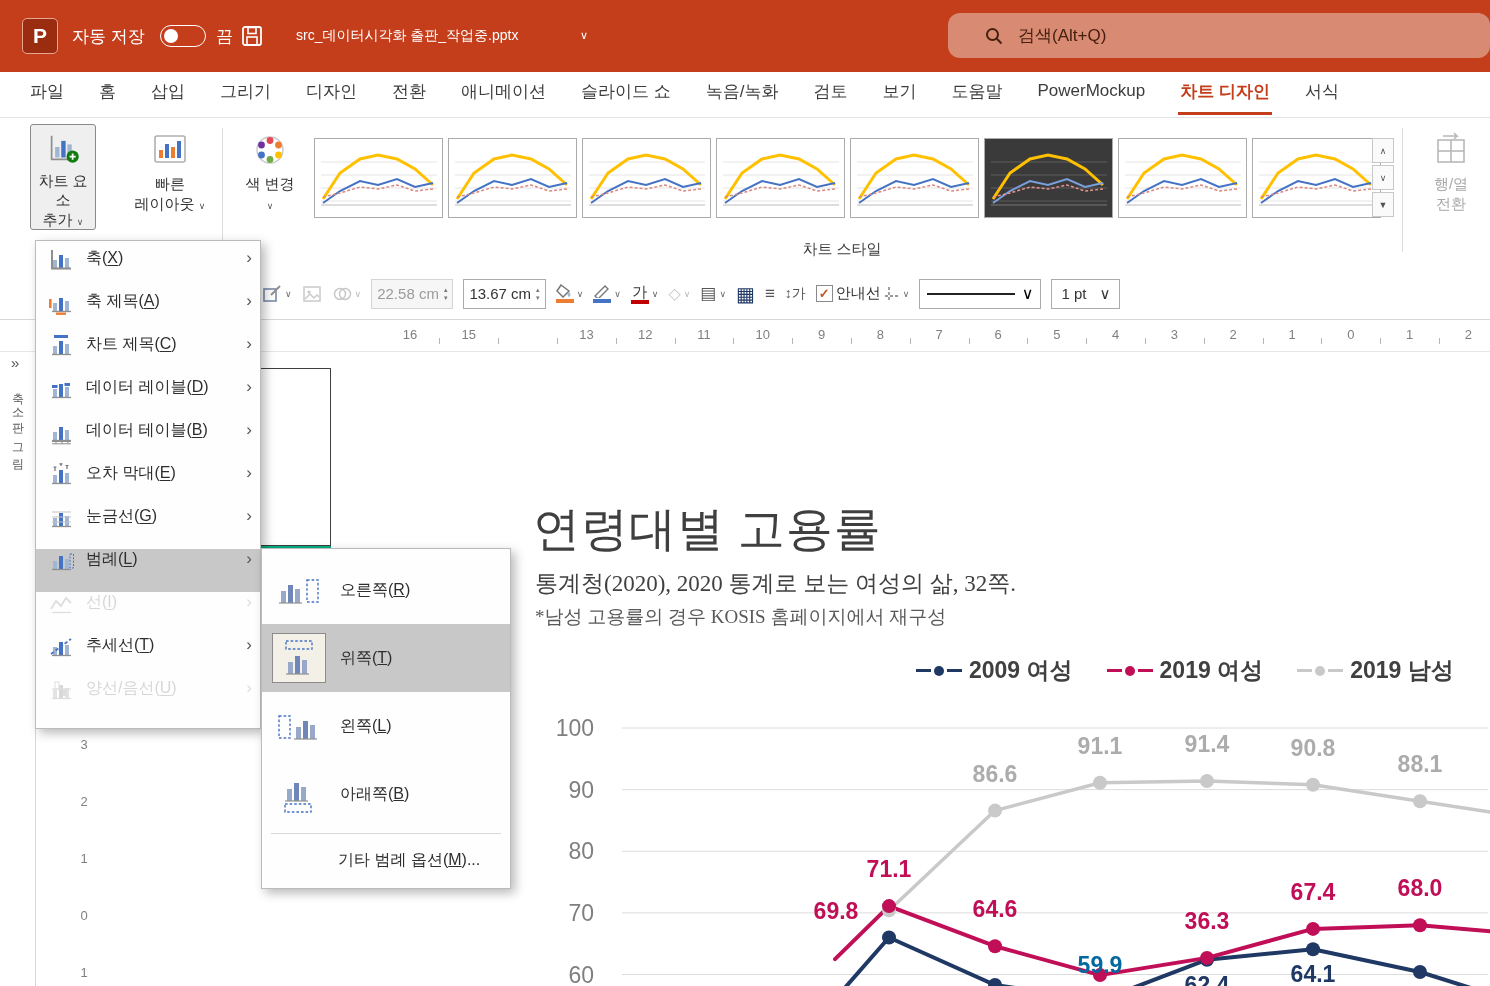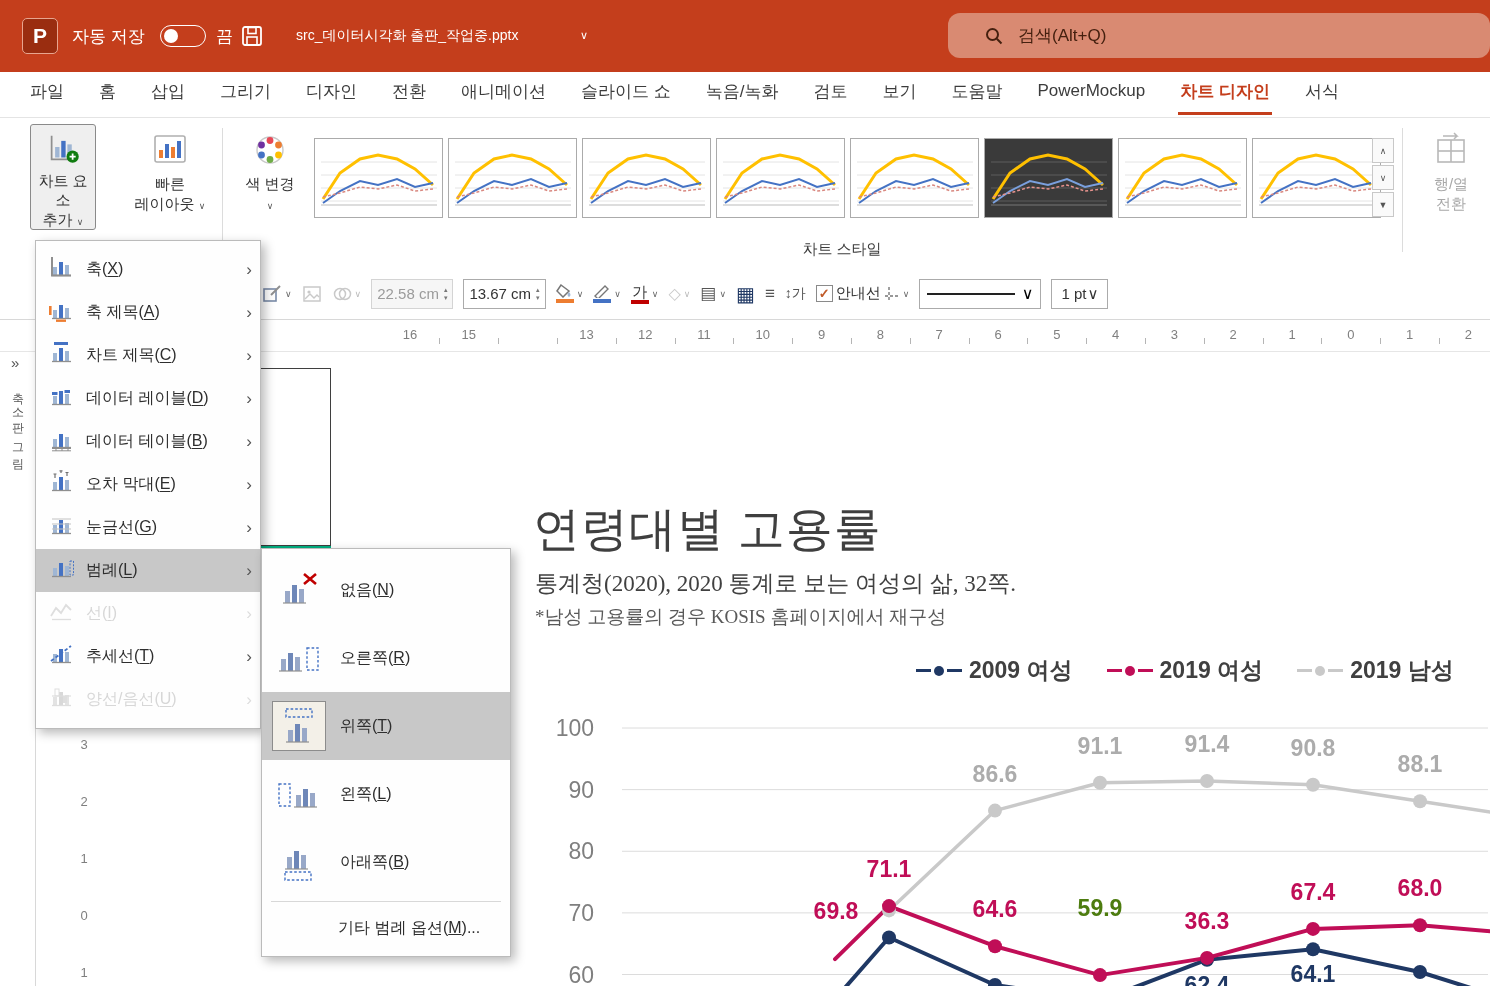--- a/index.html
+++ b/index.html
@@ -48,21 +48,21 @@
   .qbtn { display:flex; align-items:center; gap:3px; color:#444; }
   .qbtn .chev { font-size:9px; color:#666; }
   .dis { opacity:.45; }
   .spin { display:flex; align-items:center; border:1px solid #ABABAB; background:#fff; height:30px; padding:0 5px; font-size:15px; color:#333; }
   .spin.dis2 { color:#9B9B9B; background:#F6F6F6; border-color:#D4D4D4; opacity:1; }
   .arrows { display:flex; flex-direction:column; font-size:7px; line-height:1.1; color:#777; margin-left:5px; }
   .cb { width:17px; height:17px; border:1px solid #8A8A8A; background:#fff; display:flex; align-items:center; justify-content:center; font-size:13px; font-weight:bold; color:#C05A28; }
   .qlabel { font-size:15px; color:#333; }
   .linecombo { width:122px; height:30px; border:1px solid #ABABAB; display:flex; align-items:center; padding:0 7px; gap:7px; background:#fff; }
   .linecombo .ln { flex:1; height:2px; background:#222; }
-  .wcombo { height:30px; border:1px solid #ABABAB; display:flex; align-items:center; padding:0 9px; font-size:15px; gap:1px; background:#fff; color:#333; }
+  .wcombo { height:30px; border:1px solid #ABABAB; display:flex; align-items:center; padding:0 9px; font-size:15px; gap:13px; background:#fff; color:#333; }
   .colorbar { display:flex; flex-direction:column; align-items:center; line-height:1; gap:1px; }
   .colorbar .bar { width:18px; height:4px; }
   .ga { font-size:15px; color:#333; }
 
   
   .hruler { position:absolute; left:0; top:320px; width:1490px; height:32px; background:#fff; border-bottom:1px solid #E6E6E6; }
   .rnum { position:absolute; top:7px; width:20px; text-align:center; font-size:13px; color:#7F7F7F; }
   .rtick { position:absolute; top:18px; width:1px; height:6px; background:#B5B5B5; }
   .vnum { position:absolute; width:20px; text-align:center; font-size:13px; color:#7F7F7F; }
 
@@ -85,21 +85,21 @@
   
   #chart-svg { position:absolute; left:0; top:0; width:1490px; height:986px; pointer-events:none; z-index:2; }
   #chart-labels { position:absolute; left:0; top:0; width:1490px; height:986px; pointer-events:none; z-index:3; }
   .ylab { position:absolute; width:70px; text-align:right; font-size:23px; color:#7F7F7F; }
   .dlab { position:absolute; width:72px; text-align:center; font-size:23px; font-weight:bold; }
 
   
   .menu { position:absolute; background:#FEFEFE; border:1px solid #BBBBBB; box-shadow:4px 4px 10px rgba(0,0,0,.28); z-index:40; padding:7px 0; }
   .main-menu { left:35px; top:240px; width:226px; }
   .sub-menu { left:261px; top:548px; width:250px; z-index:41; }
-  .mitem { height:43px; display:flex; align-items:center; padding:0 8px 0 12px; font-size:16px; color:#2E2E2E; }
+  .mitem { height:43px; display:flex; align-items:flex-start; padding:0 8px 0 12px; font-size:16px; color:#2E2E2E; }
   .mitem.hl { background:#C8C8C8; }
   .mitem.dis { color:#A8A8A8; }
   .mlabel { margin-left:12px; }
   .mlabel u { text-underline-offset:2px; }
   .marrow { margin-left:auto; font-size:17px; color:#555; }
   .mitem.dis .marrow { color:#B5B5B5; }
   .sitem { height:68px; display:flex; align-items:center; padding:0 10px; font-size:16px; color:#2E2E2E; }
   .sitem.hl { background:#C8C8C8; }
   .iconbox { width:54px; height:50px; display:flex; align-items:center; justify-content:center; }
   .iconbox.sel { background:#F3F0E8; border:1px solid #8C8C8C; }
@@ -506,21 +506,21 @@
       <div class="ylab" style="left: 524px; top: 961.5px;">60</div>
       <div class="dlab" style="left: 959px; top: 760.577px; color: rgb(172, 172, 172);">86.6</div>
       <div class="dlab" style="left: 1064px; top: 732.846px; color: rgb(172, 172, 172);">91.1</div>
       <div class="dlab" style="left: 1171px; top: 730.997px; color: rgb(172, 172, 172);">91.4</div>
       <div class="dlab" style="left: 1277px; top: 734.695px; color: rgb(172, 172, 172);">90.8</div>
       <div class="dlab" style="left: 1384px; top: 751.334px; color: rgb(172, 172, 172);">88.1</div>
       <div class="dlab" style="left: 1171px; top: 971.71px; color: rgb(31, 56, 100);">62.4</div>
       <div class="dlab" style="left: 1277px; top: 961.234px; color: rgb(31, 56, 100);">64.1</div>
       <div class="dlab" style="left: 853px; top: 856.096px; color: rgb(192, 14, 87);">71.1</div>
       <div class="dlab" style="left: 959px; top: 896.153px; color: rgb(192, 14, 87);">64.6</div>
-      <div class="dlab" style="left: 1064px; top: 895px; color: #4d7c0f;">59.9</div>
+      <div class="dlab" style="left: 1064px; top: 952px; color: #0369a1;">59.9</div>
       <div class="dlab" style="left: 1171px; top: 907.861px; color: rgb(192, 14, 87);">36.3</div>
       <div class="dlab" style="left: 1277px; top: 878.897px; color: rgb(192, 14, 87);">67.4</div>
       <div class="dlab" style="left: 1384px; top: 875.2px; color: rgb(192, 14, 87);">68.0</div>
       <div class="dlab" style="left: 800px; top: 898px; color: rgb(192, 14, 87);">69.8</div>
     </div>
 
   <div class="menu main-menu">
       <div class="mitem">
         <span class="micon"><svg width="26" height="25" viewBox="0 0 26 25">
             <rect x="5" y="12" width="4" height="8" fill="#9FB6D4"></rect>
@@ -639,34 +639,20 @@
             <path d="M4 11 H23" stroke="#B8B8B8" stroke-width="1.2"></path>
             <rect x="7" y="4" width="4" height="7" fill="none" stroke="#B8B8B8"></rect>
             <rect x="15" y="11" width="4" height="7" fill="#B8B8B8"></rect>
           </svg></span>
         <span class="mlabel">양선/음선(<u>U</u>)</span>
         <span class="marrow">›</span>
       </div>
     </div>
 
   <div class="menu sub-menu">
-      <div class="sitem">
-        <span class="iconbox">
-          <svg width="44" height="38" viewBox="0 0 44 38">
-            <g transform="translate(8,10)">
-              <rect x="0" y="10" width="5" height="12" fill="#98A8C8"></rect>
-              <rect x="7" y="4" width="5" height="18" fill="#6E87B8"></rect>
-              <rect x="14" y="8" width="5" height="14" fill="#98A8C8"></rect>
-              <path d="M-2 22 H21" stroke="#909090" stroke-width="1.2"></path>
-            </g>
-            <path d="M27 3 L39 13 M39 3 L27 13" stroke="#C00000" stroke-width="2.6"></path>
-          </svg>
-        </span>
-        <span class="slabel">없음(<u>N</u>)</span>
-      </div>
       <div class="sitem">
         <span class="iconbox">
           <svg width="44" height="38" viewBox="0 0 44 38">
             <g transform="translate(4,10)">
               <rect x="0" y="10" width="5" height="12" fill="#98A8C8"></rect>
               <rect x="7" y="4" width="5" height="18" fill="#6E87B8"></rect>
               <rect x="14" y="8" width="5" height="14" fill="#98A8C8"></rect>
               <path d="M-2 22 H21" stroke="#909090" stroke-width="1.2"></path>
             </g>
             <rect x="30" y="9" width="11" height="22" fill="none" stroke="#4472C4" stroke-width="1.4" stroke-dasharray="2.6,2"></rect>

